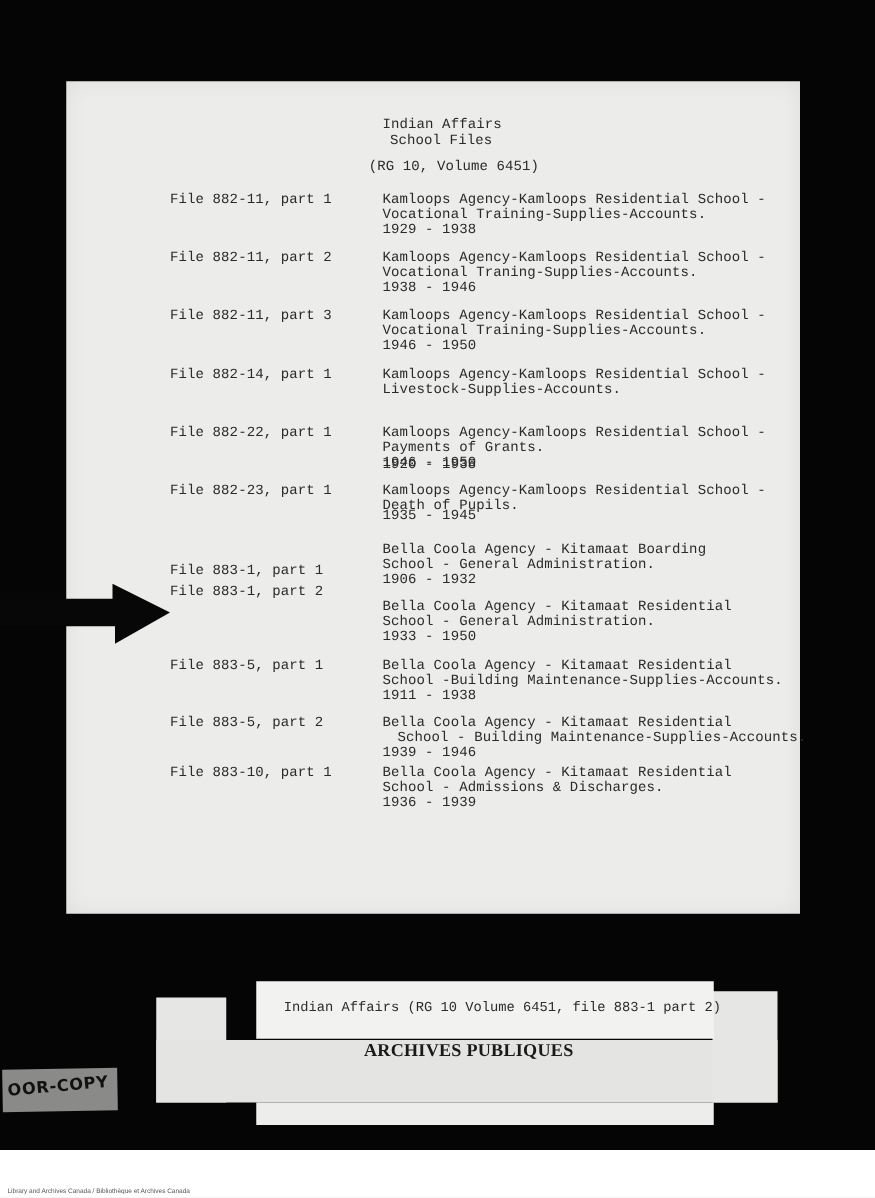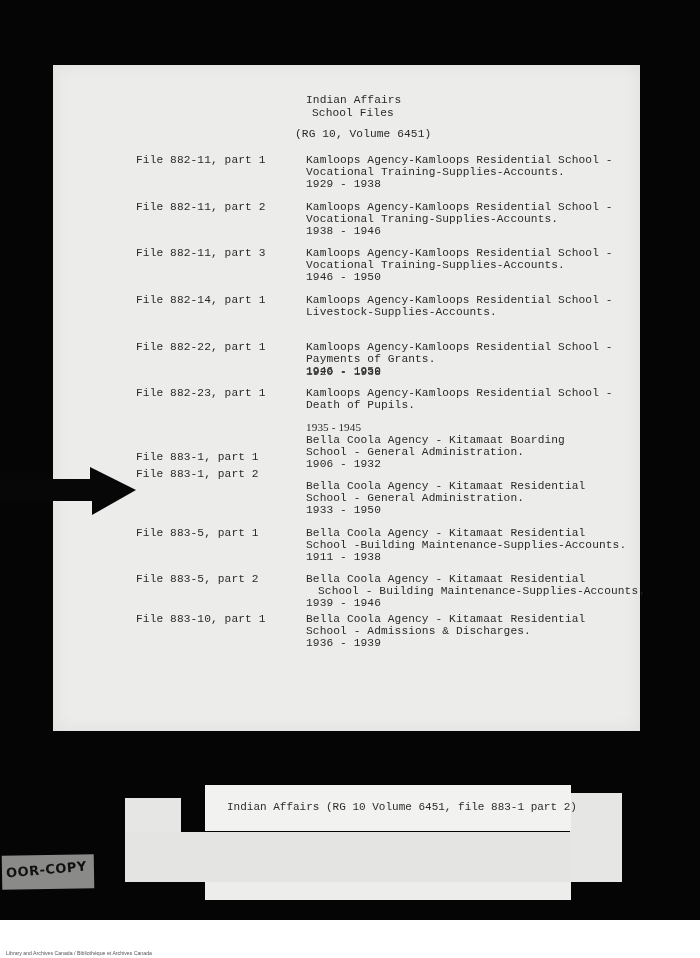--- a/index.html
+++ b/index.html
@@ -109,21 +109,21 @@
     <div>
       <div class="entry-file typed" style="top:276px;">File 882-22, part 1</div>
       <div class="entry-desc typed" style="top:276px;">Kamloops Agency-Kamloops Residential School -</div>
       <div class="entry-desc typed" style="top:288px;">Payments of Grants.</div>
       <div class="entry-desc typed" style="top:300px;">1946 - 1950</div>
     </div>
     <div>
       <div class="entry-file typed" style="top:322px;">File 882-23, part 1</div>
       <div class="entry-desc typed" style="top:322px;">Kamloops Agency-Kamloops Residential School -</div>
       <div class="entry-desc typed" style="top:334px;">Death of Pupils.</div>
-      <div class="entry-desc typed" style="top:356px;font-family:Liberation Serif, serif;">1935 - 1945</div>
+      <div class="entry-desc typed" style="top:342px;">1935 - 1945</div>
     </div>
     <div>
       <div class="entry-file typed" style="top:386px;">File 883-1, part 1</div>
       <div class="entry-desc typed" style="top:369px;">Bella Coola Agency - Kitamaat Boarding</div>
       <div class="entry-desc typed" style="top:381px;">School - General Administration.</div>
       <div class="entry-desc typed" style="top:393px;">1906 - 1932</div>
     </div>
     <div>
       <div class="entry-file typed" style="top:403px;">File 883-1, part 2</div>
       <div class="entry-desc typed" style="top:415px;">Bella Coola Agency - Kitamaat Residential</div>
@@ -156,20 +156,21 @@
 </svg>
 
 <div class="tab-left"></div>
 <div class="stamp-card"></div>
 <div class="tab-right"></div>
 <div class="label-strip"></div>
 <div class="label-bottom"></div>
 <div class="label-text">Indian Affairs (RG 10 Volume 6451, file 883-1 part 2)</div>
 
 <div class="stamp">
+  <div>ARCHIVES PUBLIQUES</div>
 </div>
 
 <div class="poor-copy">
   <span>OOR-COPY</span>
 </div>
 
 <div class="footer">
   <div>Library and Archives Canada / Bibliothèque et Archives Canada</div>
   
 </div>

